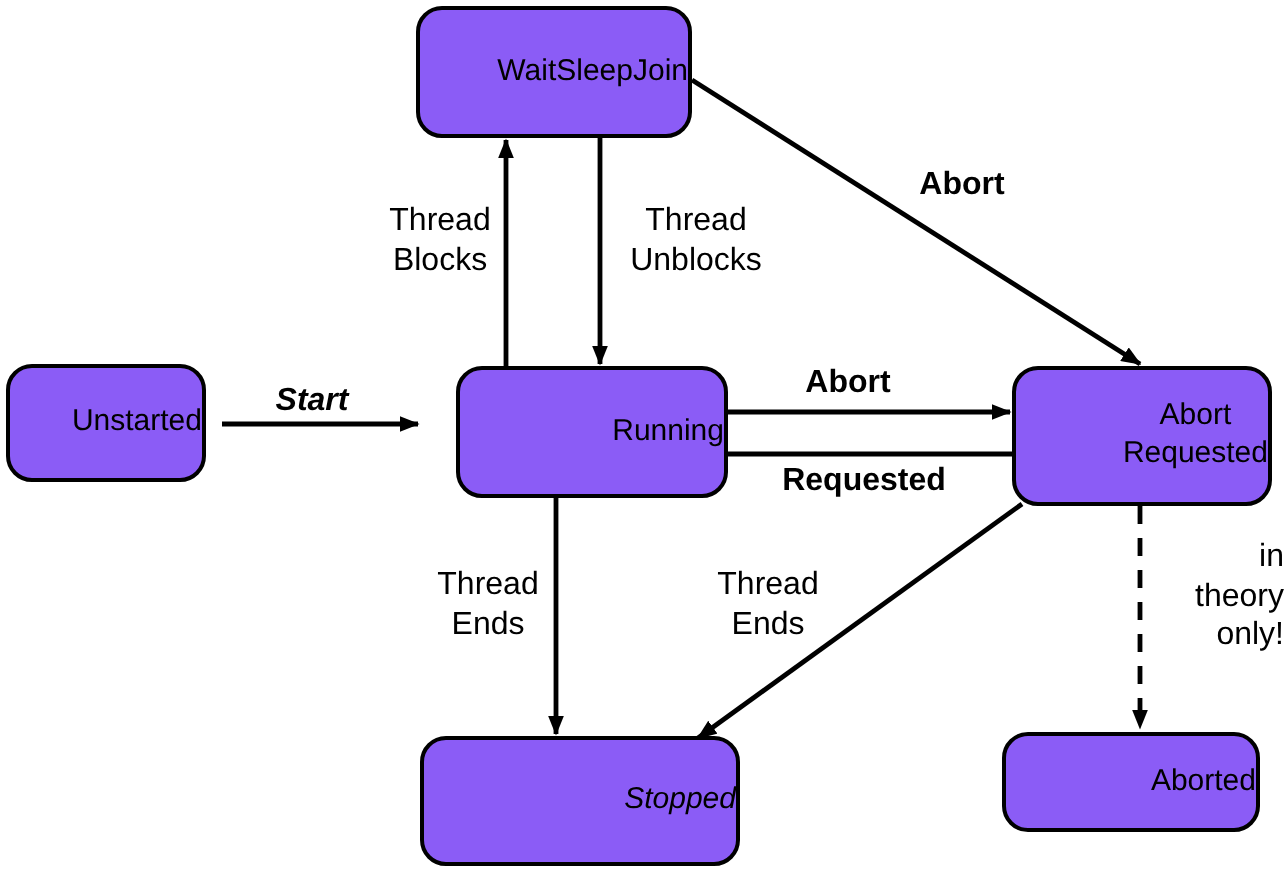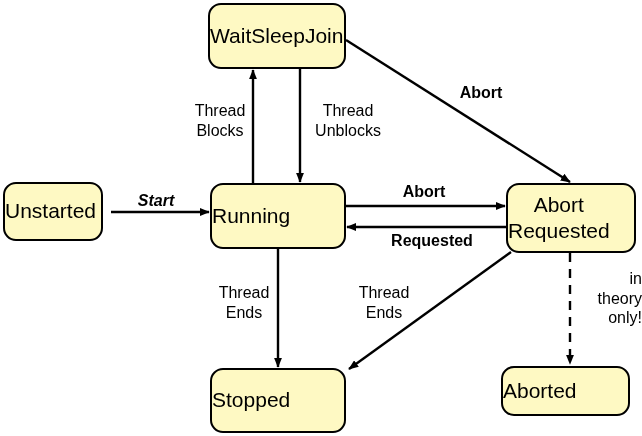--- a/index.html
+++ b/index.html
@@ -20,27 +20,27 @@
     left: 0;
     top: 0;
     width: 642px;
     height: 436px;
   }
   .node {
     position: absolute;
     box-sizing: border-box;
     border: 2.5px solid #000000;
     border-radius: 13px;
-    background: #fef9c3;
+    background: #8b5cf6;
     display: flex;
     align-items: center;
-    justify-content: flex-start;
+    justify-content: flex-end;
     text-align: center;
     color: #000000;
-    font-size: 21px;
+    font-size: 15px;
     line-height: 1.25;
     font-weight: 400;
     z-index: 2;
   }
   .node-label {
     white-space: pre-line;
     display: block;
   }
   .edge-label {
     position: absolute;
@@ -89,30 +89,30 @@
   </svg>
 
   <div class="node" style="left:3px; top:182px; width:100px; height:59px;">
     <span class="node-label">Unstarted</span>
   </div>
 
   <div class="node" style="left:208px; top:3px; width:138px; height:66px;">
     <span class="node-label">WaitSleepJoin</span>
   </div>
 
-  <div class="node" style="left:210px; top:183px; width:136px; height:66px;">
+  <div class="node" style="left:228px; top:183px; width:136px; height:66px;">
     <span class="node-label">Running</span>
   </div>
 
   <div class="node" style="left:506px; top:183px; width:130px; height:70px;">
     <span class="node-label">Abort
 Requested</span>
   </div>
 
-  <div class="node" style="left:210px; top:368px; width:136px; height:65px;">
+  <div class="node" style="left:210px; top:368px; width:160px; height:65px;font-style:italic;">
     <span class="node-label">Stopped</span>
   </div>
 
   <div class="node" style="left:501px; top:366px; width:129px; height:50px;">
     <span class="node-label">Aborted</span>
   </div>
 
   <div class="edge-label bold lbl-center" style="left:128px; top:191px; width:56px;font-style:italic;">Start</div>
 
   <div class="edge-label lbl-center" style="left:186px; top:101px; width:68px;">Thread

